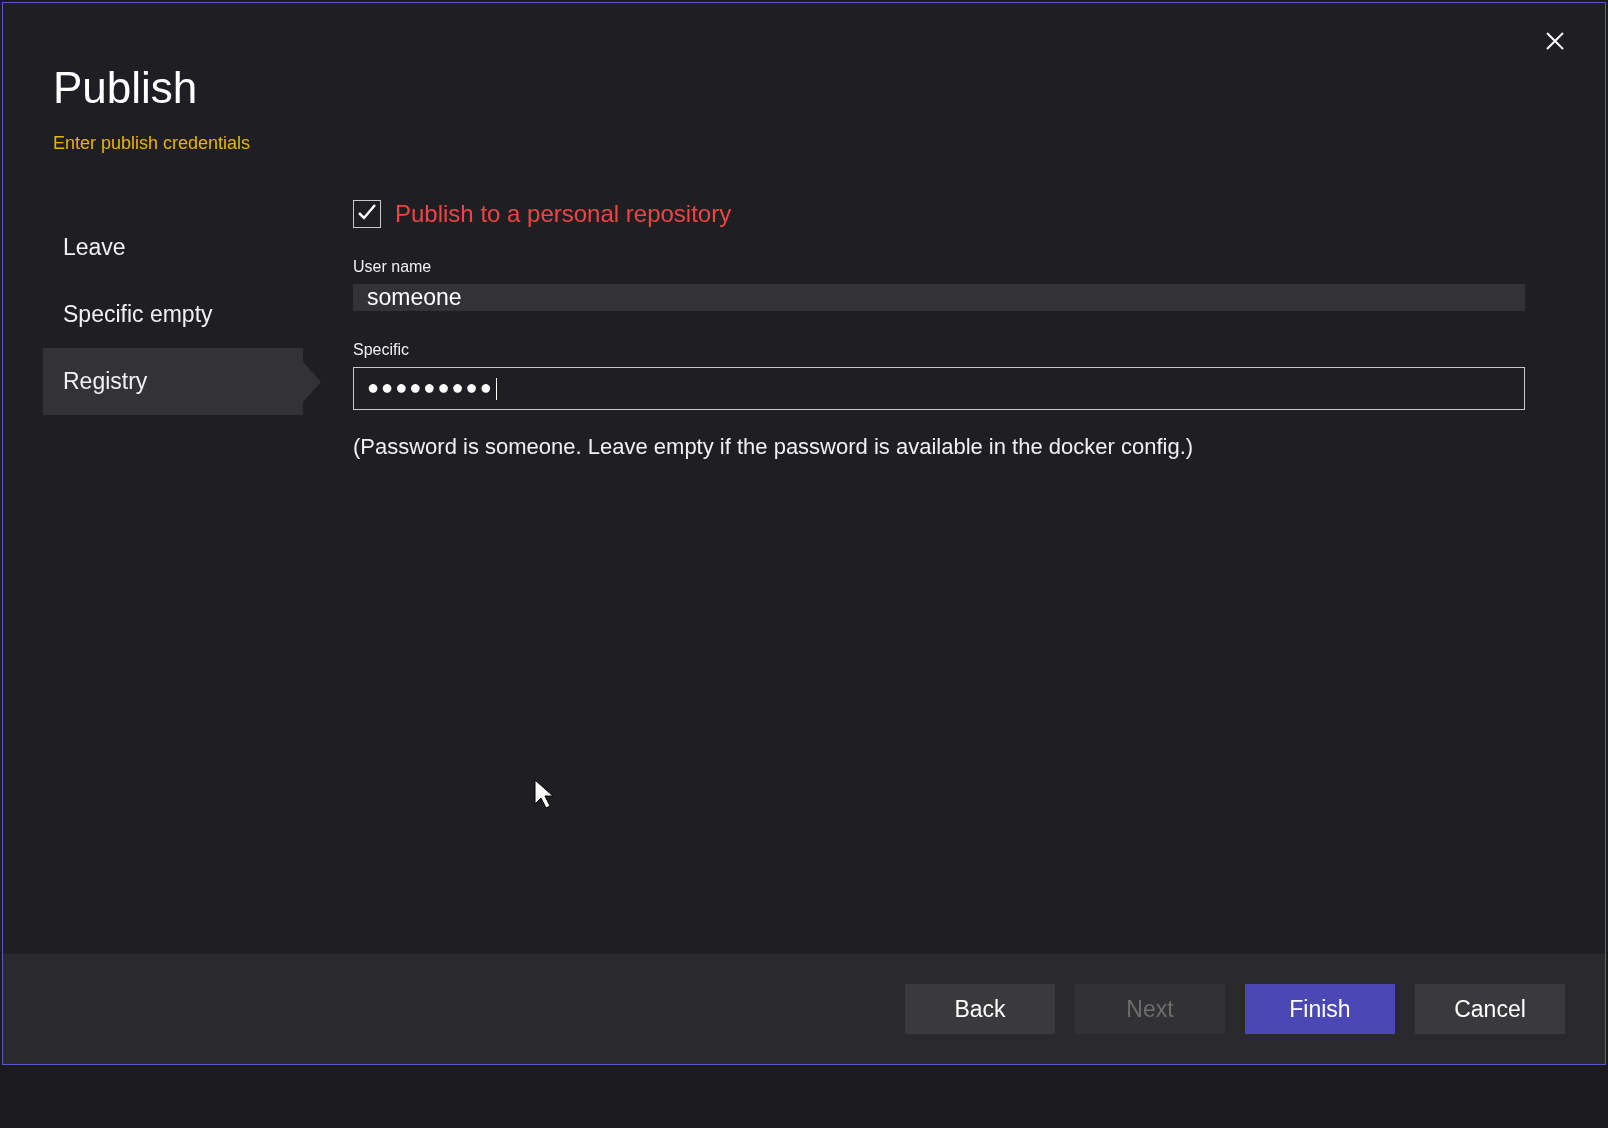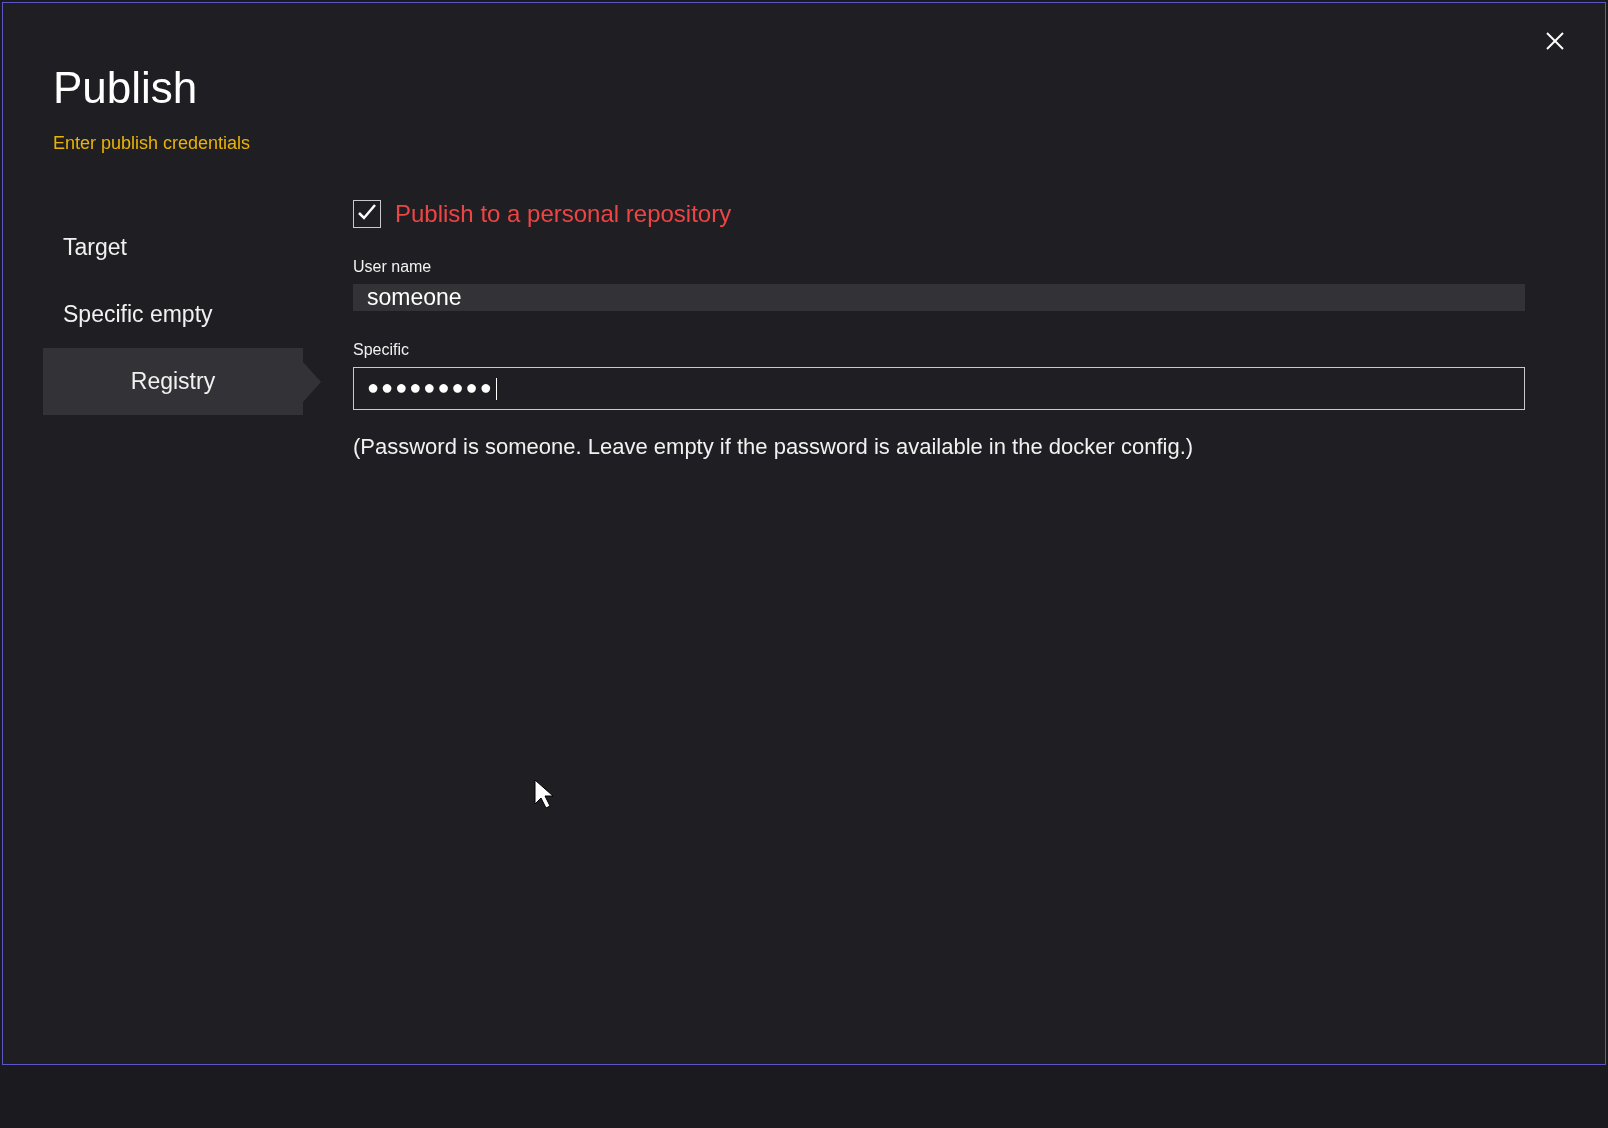--- a/index.html
+++ b/index.html
@@ -63,21 +63,20 @@
   }
   .sidebar-item {
     padding: 20px 20px;
     font-size: 23px;
     color: #f1f1f1;
     cursor: pointer;
     position: relative;
   }
   .sidebar-item.active {
     background: #333337;
-    text-align: center;
   }
   .sidebar-item.active::after {
     content: "";
     position: absolute;
     right: -18px;
     top: 50%;
     transform: translateY(-50%);
     width: 0; height: 0;
     border-top: 20px solid transparent;
     border-bottom: 20px solid transparent;
@@ -209,21 +208,21 @@
 
   <div class="header">
     <h1 class="title">Publish</h1>
     <div class="subtitle">Enter publish credentials</div>
   </div>
 
   <div class="body">
 
     <div class="sidebar">
       <div class="sidebar-item">
-        <span>Target</span>
+        <span>Leave</span>
       </div>
       <div class="sidebar-item">
         <span>Specific empty</span>
       </div>
       <div class="sidebar-item active">
         <span>Registry</span>
       </div>
     </div>
 
     <div class="form">
@@ -246,20 +245,26 @@
       <div class="text-input focused password-dots">
         <span>●●●●●●●●●</span><span style="display:inline-block;width:1px;height:22px;background:#ffffff;vertical-align:middle;margin-left:2px;"></span>
       </div>
 
       <div class="helper">(Password is someone. Leave empty if the password is available in the docker config.)</div>
 
     </div>
 
   </div>
 
+  <div class="footer">
+    <button class="btn btn-secondary">Back</button>
+    <button class="btn btn-disabled">Next</button>
+    <button class="btn btn-primary">Finish</button>
+    <button class="btn btn-secondary">Cancel</button>
+  </div>
 
   <div class="cursor">
     <svg viewBox="0 0 24 32" width="24" height="32">
       <path d="M2 2 L2 26 L8 20 L13 30 L17 28 L12 18 L20 18 Z" fill="#ffffff" stroke="#000000" stroke-width="1"></path>
     </svg>
   </div>
 
 </div>
 
 </body></html>

